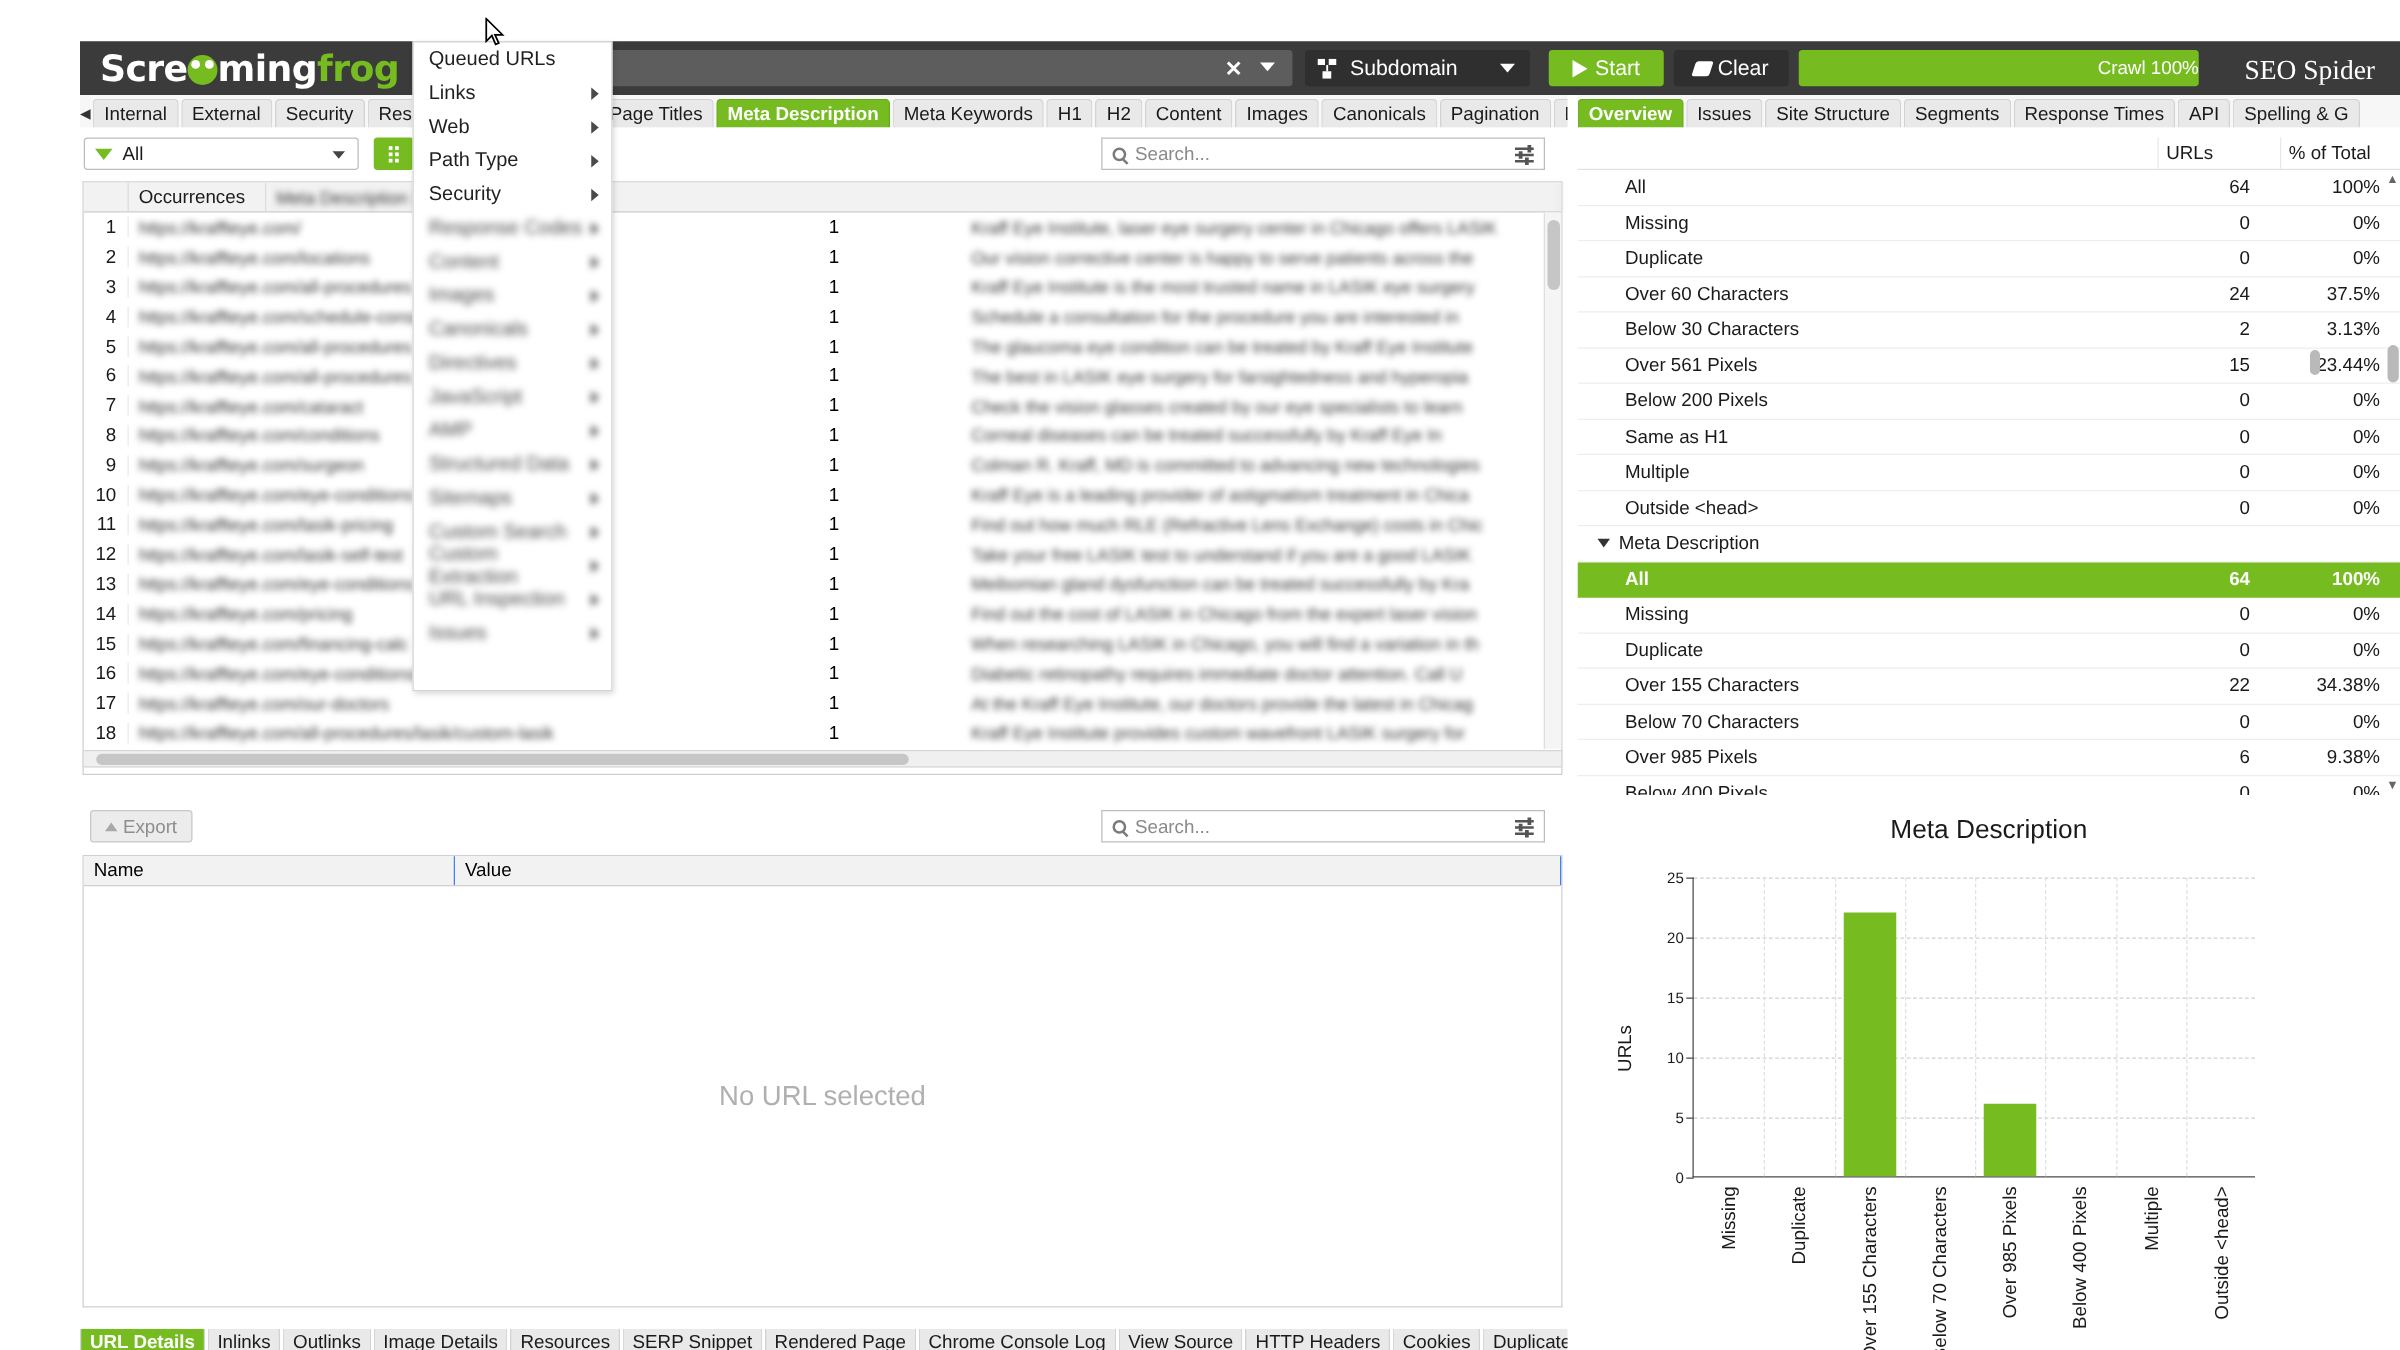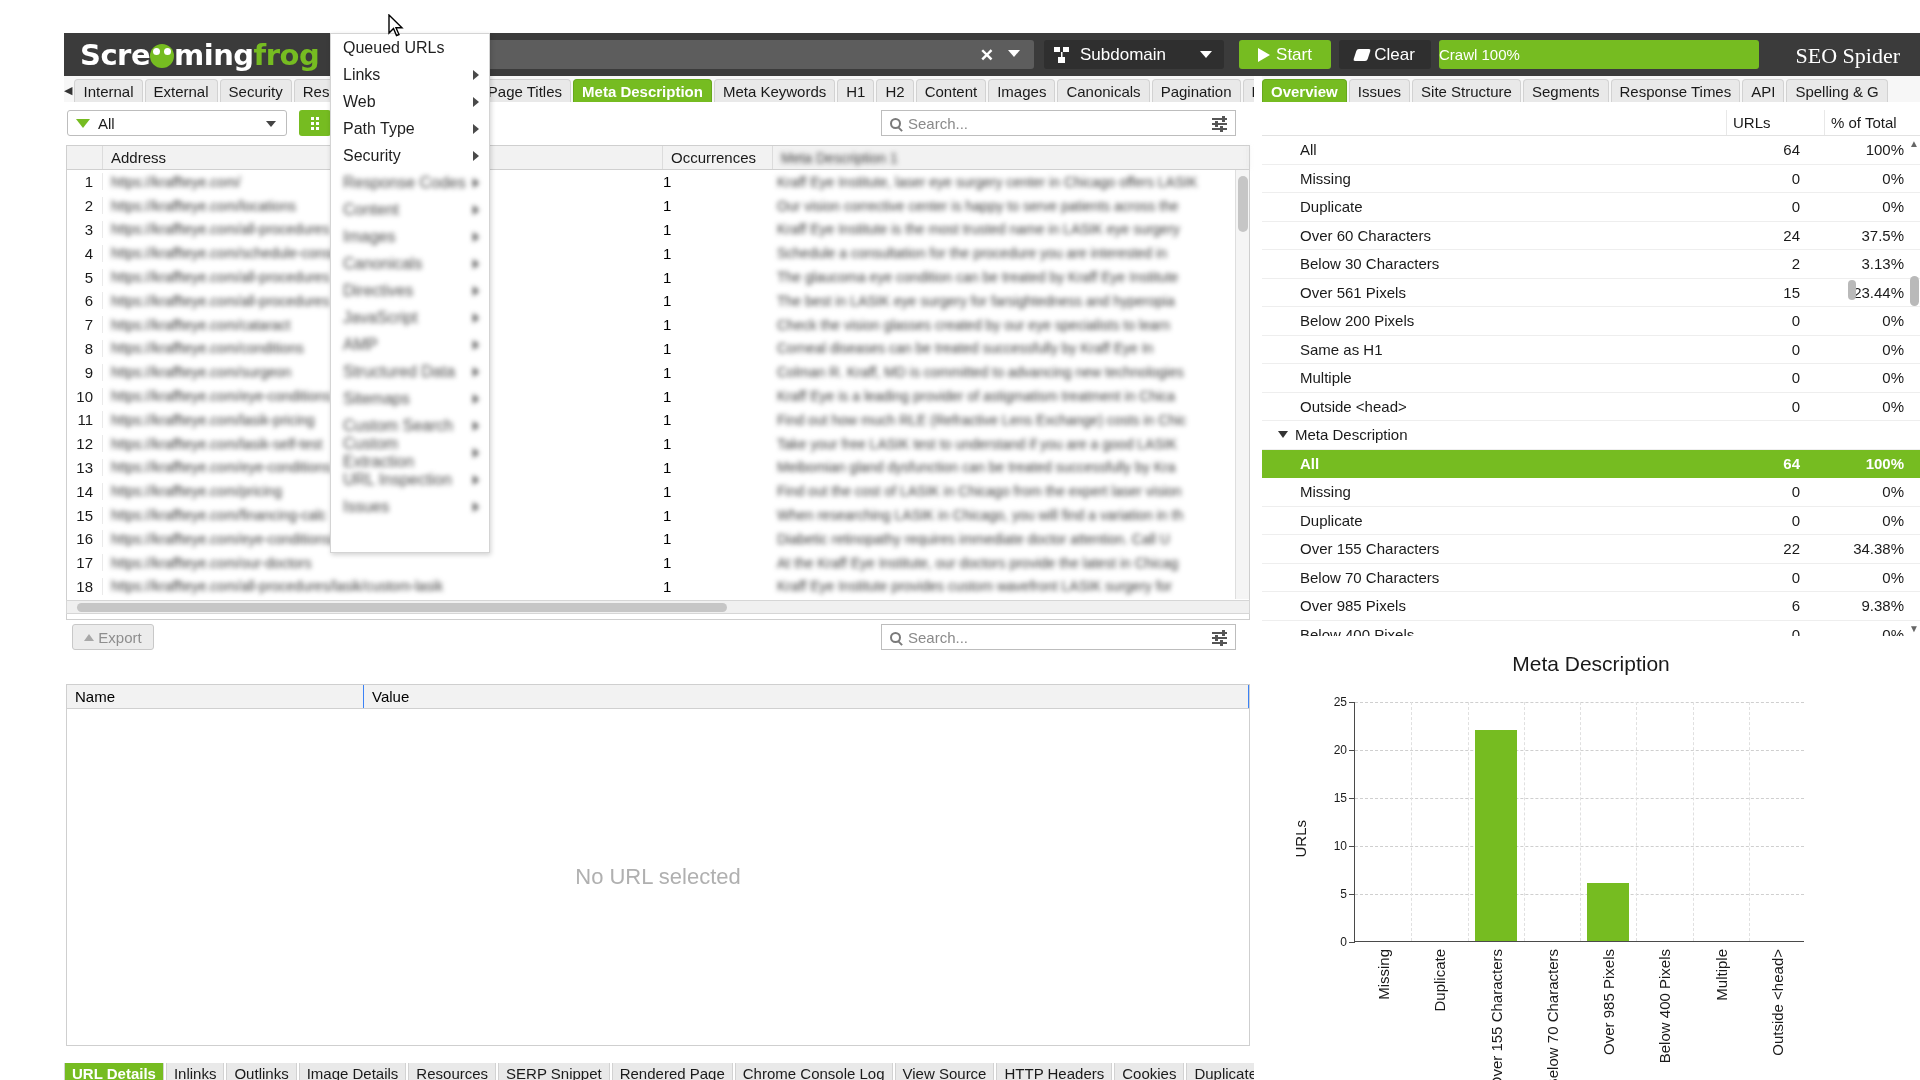--- a/index.html
+++ b/index.html
@@ -95,21 +95,21 @@
     left: 1275px; width: 92px; background: #2f2f2f;
     justify-content: center; gap: 5px;
   }
   .clearbtn .eraser {
     width: 14px; height: 12px; background: #ffffff;
     transform: skewX(-18deg); border-radius: 2px;
   }
   .progressbar {
     position: absolute; left: 1375px; top: 7px; width: 320px; height: 29px;
     background: #76bc21; border-radius: 3px;
-    display: flex; align-items: center; justify-content: flex-start;
+    display: flex; align-items: center; justify-content: flex-end;
     color: #ffffff; font-size: 15px;
   }
   .seospider {
     position: absolute; right: 20px; top: 10px;
     color: #ffffff; font-size: 22px;
     font-family: "Liberation Serif", serif;
   }
 
   
   .tabrow {
@@ -225,21 +225,21 @@
     background: #f0f0f0; border: 1px solid #d6d6d6;
   }
   .mt-hthumb { position:absolute; left: 10px; top: 2px; width: 650px; height: 9px; background:#c6c6c6;border-radius:5px;}
   .statusline {
     position: absolute; right: 20px; top: 622px;
     font-size: 15px; color: #1a1a1a;
   }
 
   
   .lowerbar {
-    position: absolute; left: 64px; top: 624px; width: 1190px; height: 30px; text-align: center;
+    position: absolute; left: 64px; top: 648px; width: 1190px; height: 30px; text-align: center;
   }
   .exportbtn {
     position: absolute; left: 8px; top: 0; width: 82px; height: 26px;
     background: #ececec; border: 1px solid #c8c8c8; border-radius: 3px;
     display: flex; align-items: center; justify-content: center; gap: 4px;
     font-size: 15px; color: #8e8e8e;
   }
   .exportbtn .arrow {
     width:0;height:0;border-left:5px solid transparent;border-right:5px solid transparent;
     border-bottom: 7px solid #a8a8a8;
@@ -462,21 +462,20 @@
           <b></b>
           <b></b>
           <b></b>
         </span>
     </div>
   </div>
 
   <div class="maintable">
     <div class="mt-head">
       <div class="c mt-rowno"></div>
-      <div class="c mt-addr">Address</div>
       <div class="c mt-occ">Occurrences</div>
       <div class="c mt-meta blurtext">Meta Description 1</div>
     </div>
     <div class="mt-body" id="tablebody">
         <div class="mt-row">
           <div class="n">1</div>
           <div class="a blurtext">https://kraffteye.com/</div>
           <div class="o">1</div>
           <div class="m blurtext">Kraff Eye Institute, laser eye surgery center in Chicago offers LASIK</div>
         </div>

